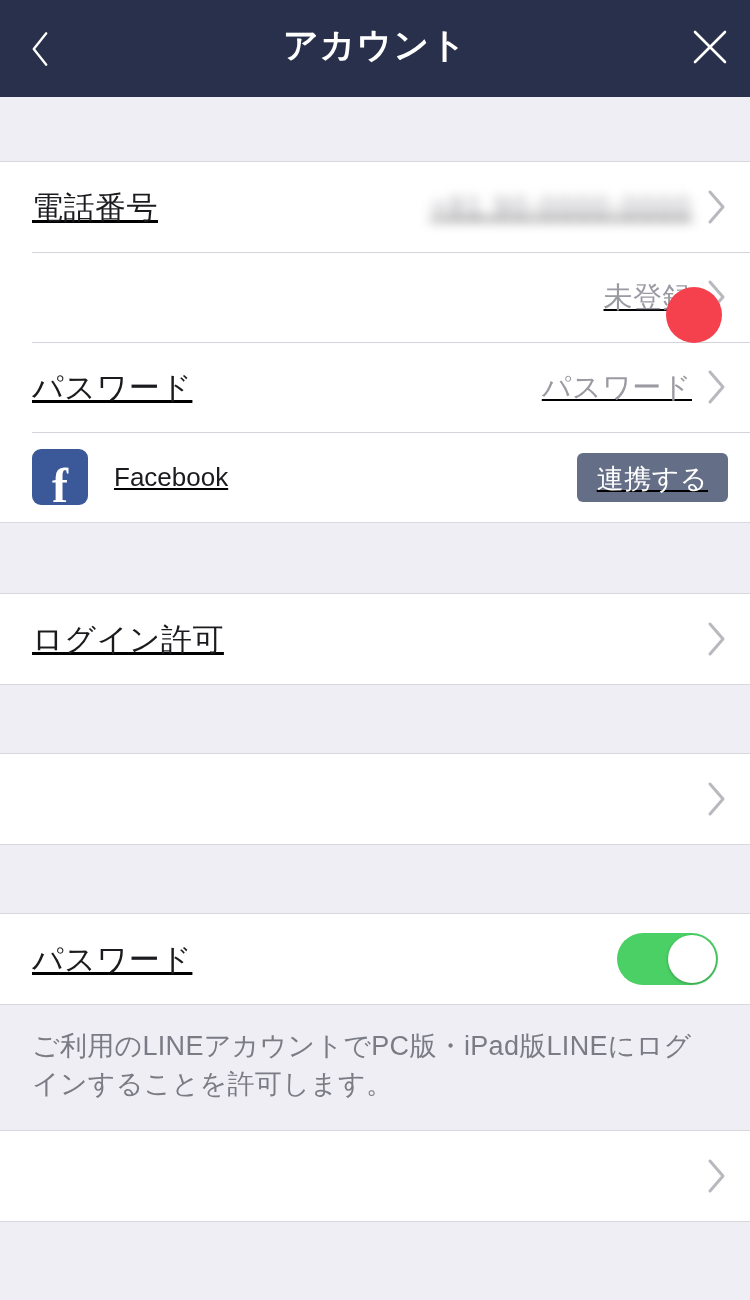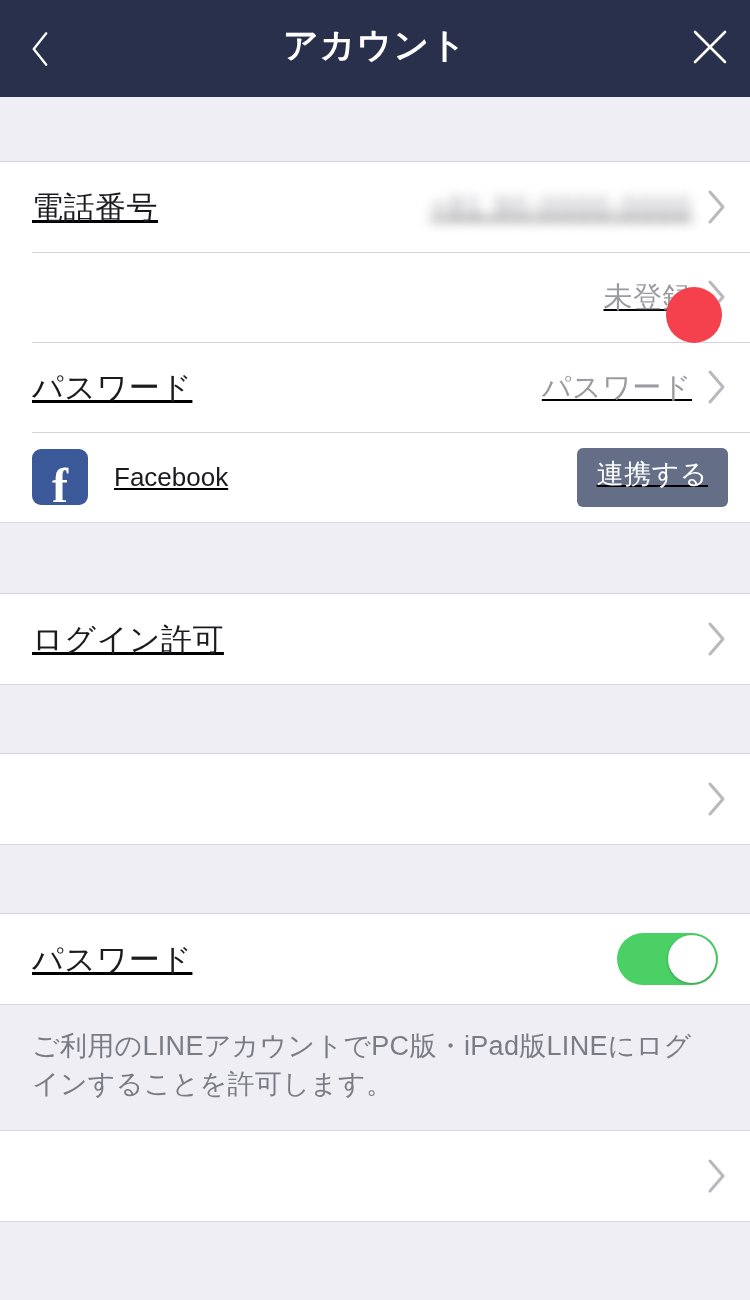--- a/index.html
+++ b/index.html
@@ -140,21 +140,21 @@
     color: #1b1b1f;
     line-height: 1;
   }
   .link-button {
     margin-left: auto;
     margin-right: 22px;
     background: #646e86;
     color: #ffffff;
     font-size: 27px;
     border-radius: 6px;
-    padding: 13px 20px 19px;
+    padding: 13px 20px 9px;
     line-height: 1;
     letter-spacing: 0.5px;
     border: none;
     font-family: inherit;
     white-space: nowrap;
   }
 
   
   .toggle {
     margin-left: auto;

